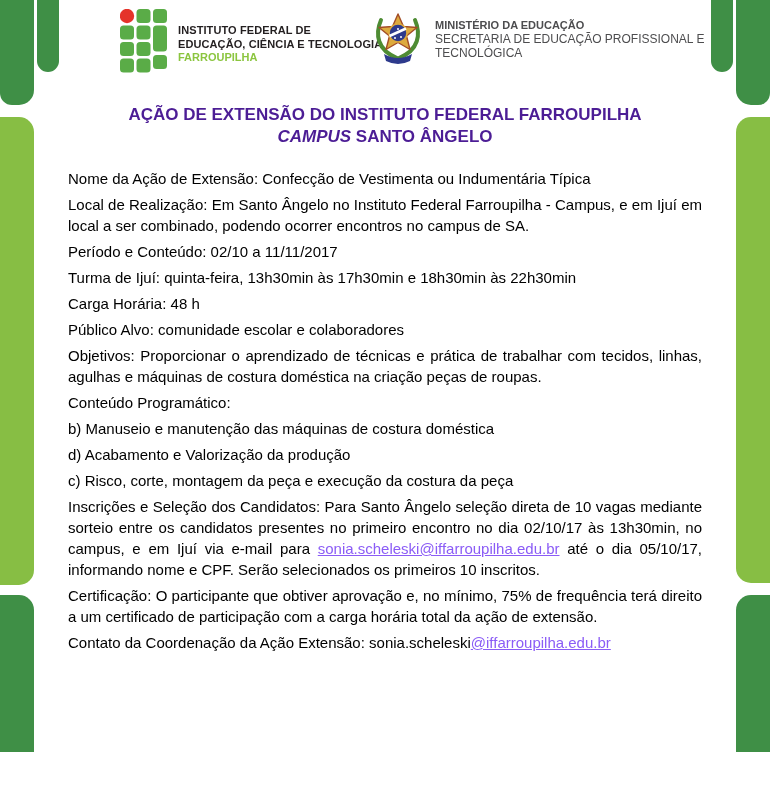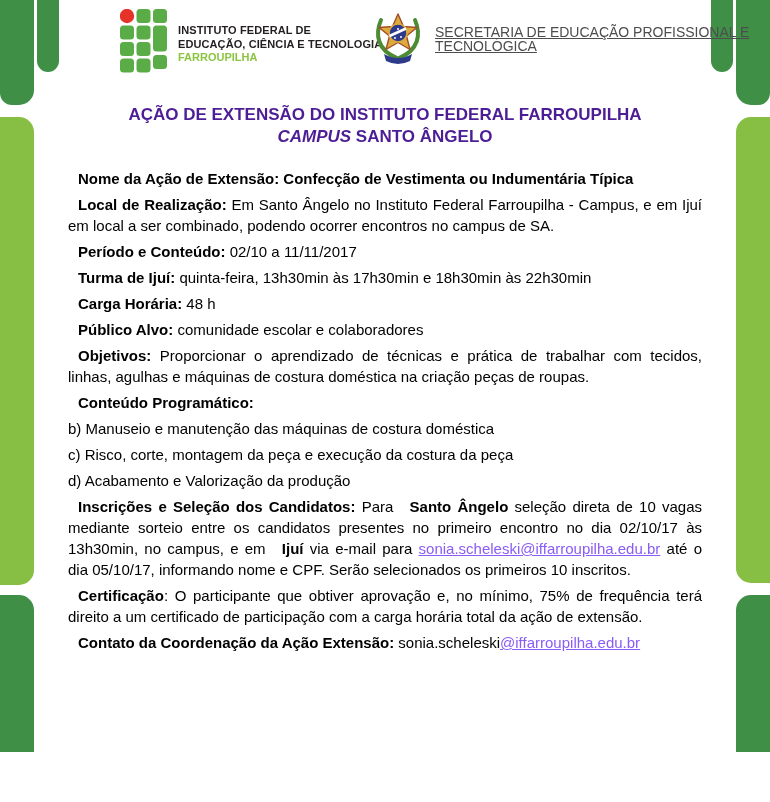--- a/index.html
+++ b/index.html
@@ -32,38 +32,38 @@
   .if-logo { position: absolute; left: 120px; top: 9px; display: flex; gap: 10px; }
   .if-logo .txt { padding-top: 15px; }
   .if-line1, .if-line2 {
     font-weight: bold; font-size: 11px; line-height: 13.5px;
     color: #231f20; letter-spacing: 0.1px;
   }
   .if-line3 { font-weight: bold; font-size: 11px; line-height: 13.5px; color: #8bc53f; }
 
   .mec-logo { position: absolute; left: 372px; top: 8px; display: flex; gap: 11px; align-items: center; }
   .mec-line1 { font-weight: bold; font-size: 11px; line-height: 14px; color: #4d4d4f; }
-  .mec-line2 { font-size: 14px; line-height: 14px; color: #4d4d4f; text-decoration: underline; }
+  .mec-line2 { font-size: 12px; line-height: 14px; color: #4d4d4f; }
 
   
   .title {
     position: absolute; left: 68px; top: 104px; width: 634px;
     text-align: center; font-weight: bold; font-size: 17px; line-height: 22px;
     color: #4c1d95;
   }
   .title .it { font-style: italic; text-align: center; }
 
   
   #content { position: absolute; left: 68px; top: 168px; width: 634px; }
   .para {
     margin: 0 0 5px 0;
     font-size: 15px; line-height: 21px;
     text-align: justify;
   }
-  .para .b { font-weight: bold; margin-left: 10px; }
+  .para .b { font-weight: normal; }
   .para a { color: #8b5cf6; text-decoration: underline; }
 </style>
 </head>
 <body>
 
 <div id="page">
 
   <div class="deco dark tl-outer"></div>
   <div class="deco dark tl-inner"></div>
   <div class="deco light l-bar"></div>
@@ -104,39 +104,40 @@
         <path d="M26,6 L31.5,18.5 L45,19.5 L34.5,28 L38,41.5 L26,34.5 L14,41.5 L17.5,28 L7,19.5 L20.5,18.5 Z" fill="#ddaa3e" stroke="#a34d26" stroke-width="1.4" stroke-linejoin="round"></path>
         <circle cx="26" cy="25" r="9" fill="#2d3a8c" stroke="#ddaa3e" stroke-width="1.6"></circle>
         <path d="M17.5,28 L34,20.5" stroke="#ffffff" stroke-width="2.6"></path>
         <circle cx="23" cy="30" r="1" fill="#ffffff"></circle>
         <circle cx="29" cy="29" r="1" fill="#ffffff"></circle>
         <circle cx="26" cy="21" r="1" fill="#ffffff"></circle>
         <path d="M12,46 Q26,54 40,46 L38,53 Q26,59 14,53 Z" fill="#2d3a8c"></path>
       </svg>
     </span>
     <span>
+      <div class="mec-line1">MINISTÉRIO DA EDUCAÇÃO</div>
       <div class="mec-line2">SECRETARIA DE EDUCAÇÃO PROFISSIONAL E TECNOLÓGICA</div>
     </span>
   </div>
 
   <div class="title">
     <div>AÇÃO DE EXTENSÃO DO INSTITUTO FEDERAL FARROUPILHA</div>
     <div><span class="it">CAMPUS</span><span> SANTO ÂNGELO</span></div>
   </div>
 
   <main id="content">
       <p class="para"><span class="b">Nome da Ação de Extensão: Confecção de Vestimenta ou Indumentária Típica</span></p>
       <p class="para"><span class="b">Local de Realização:</span><span> Em Santo Ângelo no Instituto Federal Farroupilha - Campus, e em Ijuí em local a ser combinado, podendo ocorrer encontros no campus de SA.</span></p>
       <p class="para"><span class="b">Período e Conteúdo:</span><span> 02/10 a 11/11/2017</span></p>
       <p class="para"><span class="b">Turma de Ijuí:</span><span> quinta-feira, 13h30min às 17h30min e 18h30min às 22h30min</span></p>
       <p class="para"><span class="b">Carga Horária:</span><span> 48 h</span></p>
       <p class="para"><span class="b">Público Alvo:</span><span> comunidade escolar e colaboradores</span></p>
       <p class="para"><span class="b">Objetivos:</span><span> Proporcionar o aprendizado de técnicas e prática de trabalhar com tecidos, linhas, agulhas e máquinas de costura doméstica na criação peças de roupas.</span></p>
       <p class="para"><span class="b">Conteúdo Programático:</span></p>
       <p class="para"><span>b) Manuseio e manutenção das máquinas de costura doméstica</span></p>
+      <p class="para"><span>d) Acabamento e Valorização da produção</span></p>
       <p class="para"><span>c) Risco, corte, montagem da peça e execução da costura da peça</span></p>
-      <p class="para"><span>d) Acabamento e Valorização da produção</span></p>
       <p class="para"><span class="b">Inscrições e Seleção dos Candidatos:</span><span> Para </span><span class="b">Santo Ângelo</span><span> seleção direta de 10 vagas mediante sorteio entre os candidatos presentes no primeiro encontro no dia 02/10/17 às 13h30min, no campus, e em </span><span class="b">Ijuí</span><span> via e-mail para </span><a href="#">sonia.scheleski@iffarroupilha.edu.br</a><span> até o dia 05/10/17, informando nome e CPF. Serão selecionados os primeiros 10 inscritos.</span></p>
       <p class="para"><span class="b">Certificação</span><span>: O participante que obtiver aprovação e, no mínimo, 75% de frequência terá direito a um certificado de participação com a carga horária total da ação de extensão.</span></p>
       <p class="para"><span class="b">Contato da Coordenação da Ação Extensão:</span><span> sonia.scheleski</span><a href="#">@iffarroupilha.edu.br</a></p>
     </main>
 
 </div>
 
 </body></html>

